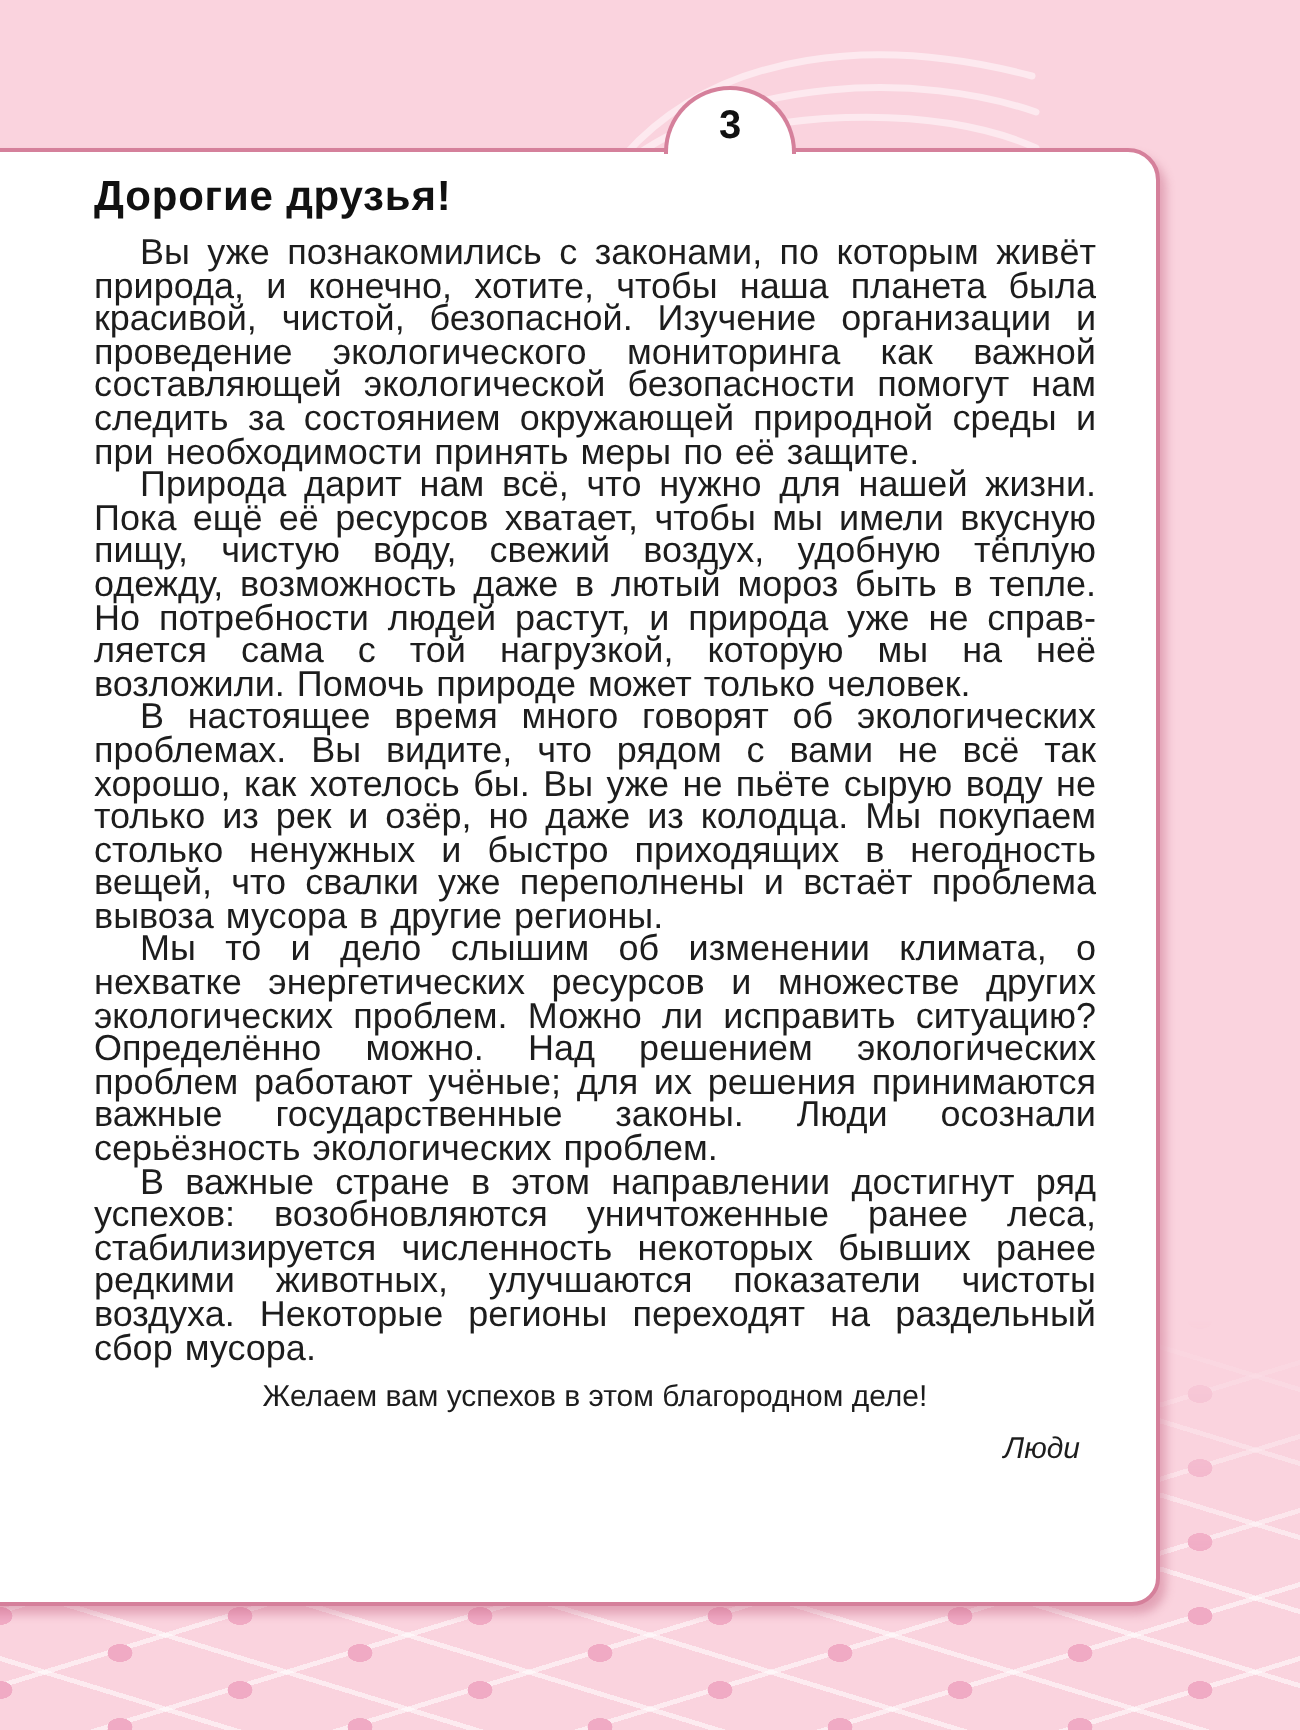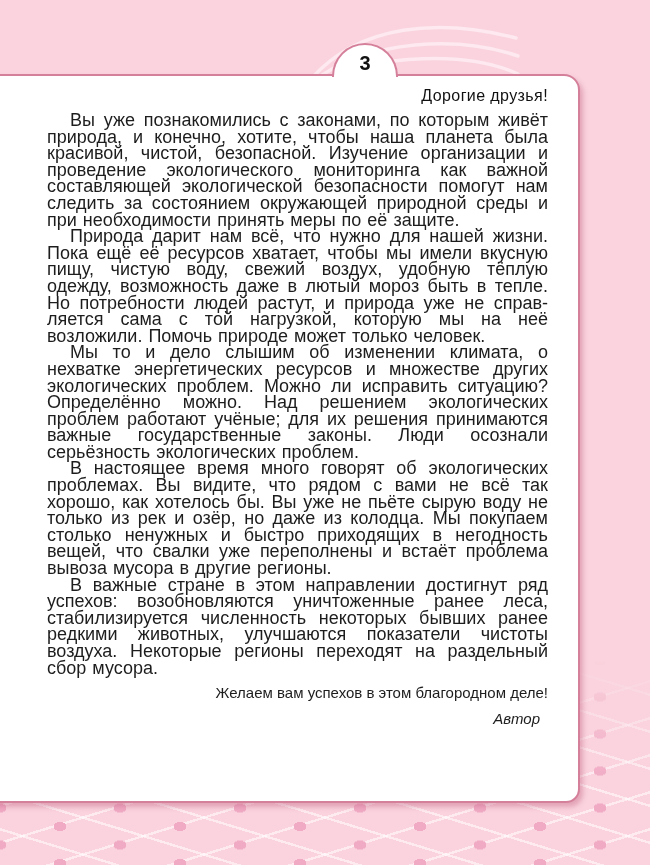--- a/index.html
+++ b/index.html
@@ -74,43 +74,43 @@
     display: inline-block;
     margin-top: 8px;
     font-size: 20px;
     font-weight: 600;
     color: #111;
     line-height: 1;
   }
 
   .title {
     margin: 0 0 7px 0;
-    font-size: 16px;
-    font-weight: normal;
+    font-size: 21px;
+    font-weight: bold;
     letter-spacing: 0.4px;
-    text-align: right;
+    text-align: left;
     color: #111;
   }
 
   .paras p {
     margin: 0;
     font-size: 18px;
     line-height: 16.6px;
     text-align: justify;
     text-indent: 23px;
     word-spacing: 1px;
     hyphens: manual;
     -webkit-hyphens: manual;
   }
 
   .closing {
     margin: 9px 0 0 0;
     font-size: 15px;
     line-height: 16.6px;
-    text-align: right;
+    text-align: center;
   }
 
   .signature {
     margin: 9px 8px 0 0;
     font-size: 15px;
     line-height: 16.6px;
     font-style: italic;
     text-align: right;
   }
 </style>
@@ -126,24 +126,24 @@
     <path d="M4,72 C70,40 160,40 208,62"></path>
   </g>
 </svg>
 
 <div class="card">
   <div class="card-content">
     <h1 class="title">Дорогие друзья!</h1>
     <div class="paras">
         <p>Вы уже познакомились с законами, по которым живёт природа, и конечно, хотите, чтобы наша планета была красивой, чистой, безопас­ной. Изучение организации и проведение экологического мониторинга как важной составляющей экологической безопасности помогут нам следить за состоянием окружающей природной среды и при необходи­мости принять меры по её защите.</p>
         <p>Природа дарит нам всё, что нужно для нашей жизни. Пока ещё её ресурсов хватает, чтобы мы имели вкусную пищу, чистую воду, свежий воздух, удобную тёплую одежду, возможность даже в лютый мороз быть в тепле. Но потребности людей растут, и природа уже не справ­ляется сама с той нагрузкой, которую мы на неё возложили. Помочь природе может только человек.</p>
+        <p>В настоящее время много говорят об экологических проблемах. Вы видите, что рядом с вами не всё так хорошо, как хотелось бы. Вы уже не пьёте сырую воду не только из рек и озёр, но даже из колодца. Мы покупаем столько ненужных и быстро приходящих в негодность вещей, что свалки уже переполнены и встаёт проблема вывоза мусора в дру­гие регионы.</p>
         <p>Мы то и дело слышим об изменении климата, о нехватке энергети­ческих ресурсов и множестве других экологических проблем. Можно ли исправить ситуацию? Определённо можно. Над решением экологиче­ских проблем работают учёные; для их решения принимаются важные государственные законы. Люди осознали серьёзность экологических проблем.</p>
-        <p>В настоящее время много говорят об экологических проблемах. Вы видите, что рядом с вами не всё так хорошо, как хотелось бы. Вы уже не пьёте сырую воду не только из рек и озёр, но даже из колодца. Мы покупаем столько ненужных и быстро приходящих в негодность вещей, что свалки уже переполнены и встаёт проблема вывоза мусора в дру­гие регионы.</p>
         <p>В важные стране в этом направлении достигнут ряд успехов: возоб­новляются уничтоженные ранее леса, стабилизируется численность неко­торых бывших ранее редкими животных, улучшаются показатели чистоты воздуха. Некоторые регионы переходят на раздельный сбор мусора.</p>
       </div>
     <p class="closing">Желаем вам успехов в этом благородном деле!</p>
-    <p class="signature">Автор</p>
+    <p class="signature">Люди</p>
   </div>
 </div>
 
 <div class="bump">
   <span class="num">3</span>
 </div>
 
 </body></html>

